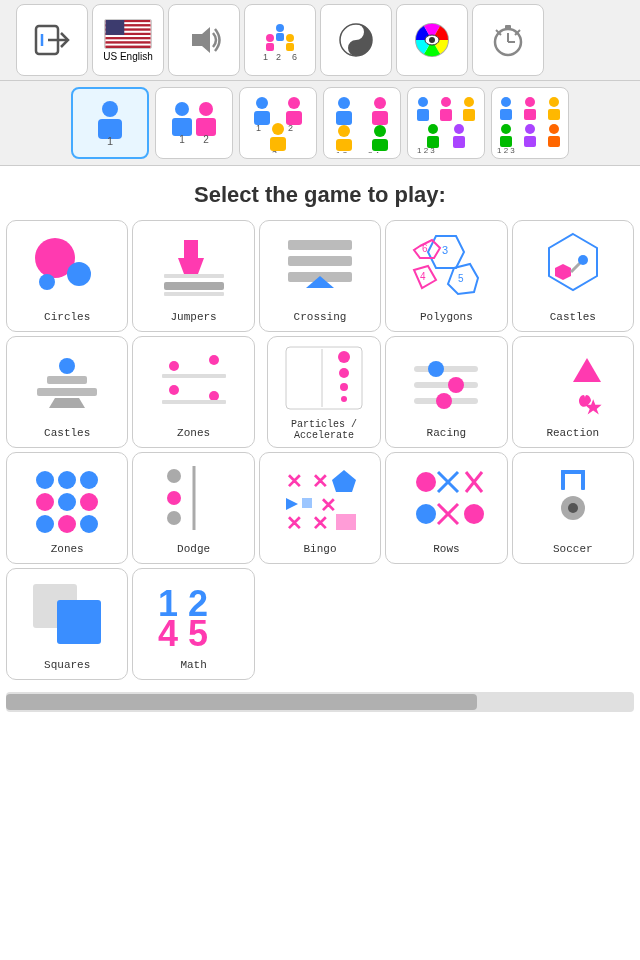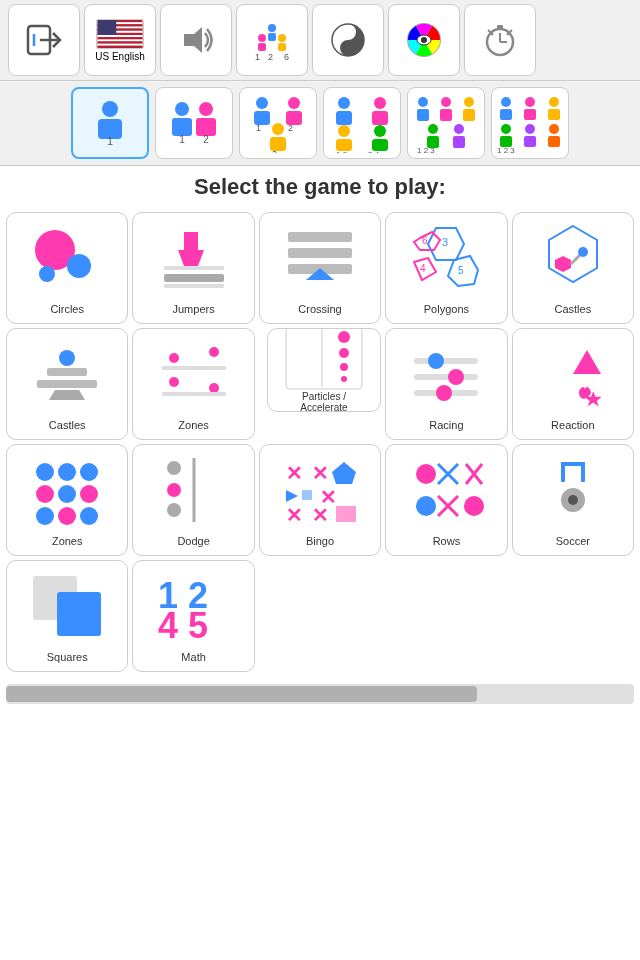--- a/index.html
+++ b/index.html
@@ -10,21 +10,21 @@
       font-family: Arial, sans-serif;
       overflow-x: hidden;
     }
 
     
     .top-bar {
       display: flex;
       align-items: center;
       background: #f0f0f0;
       border-bottom: 1px solid #ccc;
-      padding: 4px 8px;
+      padding: 4px 16px;
       gap: 4px;
     }
     .top-bar-item {
       width: 72px;
       height: 72px;
       background: #fff;
       border: 1px solid #ccc;
       border-radius: 8px;
       display: flex;
       flex-direction: column;
@@ -57,21 +57,21 @@
       cursor: pointer;
     }
     .player-item.selected { border: 2px solid #4af; background: #e8f6ff; }
 
     
     .game-title {
       text-align: center;
       font-size: 22px;
       font-weight: bold;
       color: #333;
-      padding: 8px 0 8px;
+      padding: 16px 0 8px;
     }
 
     
     .game-grid {
       display: grid;
       grid-template-columns: repeat(5, 1fr);
       gap: 4px;
       padding: 4px 6px;
     }
     .game-card {
@@ -93,20 +93,21 @@
       display: flex;
       align-items: center;
       justify-content: center;
     }
     .game-card-label {
       font-size: 11px;
       color: #333;
       text-align: center;
       line-height: 1.2;
       min-height: 14px;
+      font-family: Liberation Mono, monospace;
     }
 
     
     .bottom-scroll {
       height: 20px;
       background: #e0e0e0;
       margin: 8px 6px;
       border-radius: 4px;
       position: relative;
     }
@@ -395,21 +396,21 @@
         <circle cx="20" cy="44" r="5" fill="#ff3ab0"></circle>
         <circle cx="60" cy="50" r="5" fill="#ff3ab0"></circle>
 
         <rect x="8" y="28" width="64" height="4" rx="1" fill="#ddd"></rect>
         <rect x="8" y="54" width="64" height="4" rx="1" fill="#ddd"></rect>
       </svg>
     </div>
     <div class="game-card-label">Zones</div>
   </div>
 
-  <div class="game-card" style="height:84px;margin-left:8px;">
+  <div class="game-card" style="height:112px;margin-left:8px;">
     <div class="game-card-icon" style="flex:1;">
       <svg width="80" height="66" viewBox="0 0 80 66">
         <rect x="2" y="2" width="76" height="62" rx="4" fill="#fff" stroke="#ccc"></rect>
         <circle cx="60" cy="12" r="6" fill="#ff3ab0"></circle>
         <circle cx="60" cy="28" r="5" fill="#ff3ab0"></circle>
         <circle cx="60" cy="42" r="4" fill="#ff3ab0"></circle>
         <circle cx="60" cy="54" r="3" fill="#ff3ab0"></circle>
 
         <line x1="38" y1="4" x2="38" y2="62" stroke="#ccc" stroke-width="1"></line>
       </svg>

